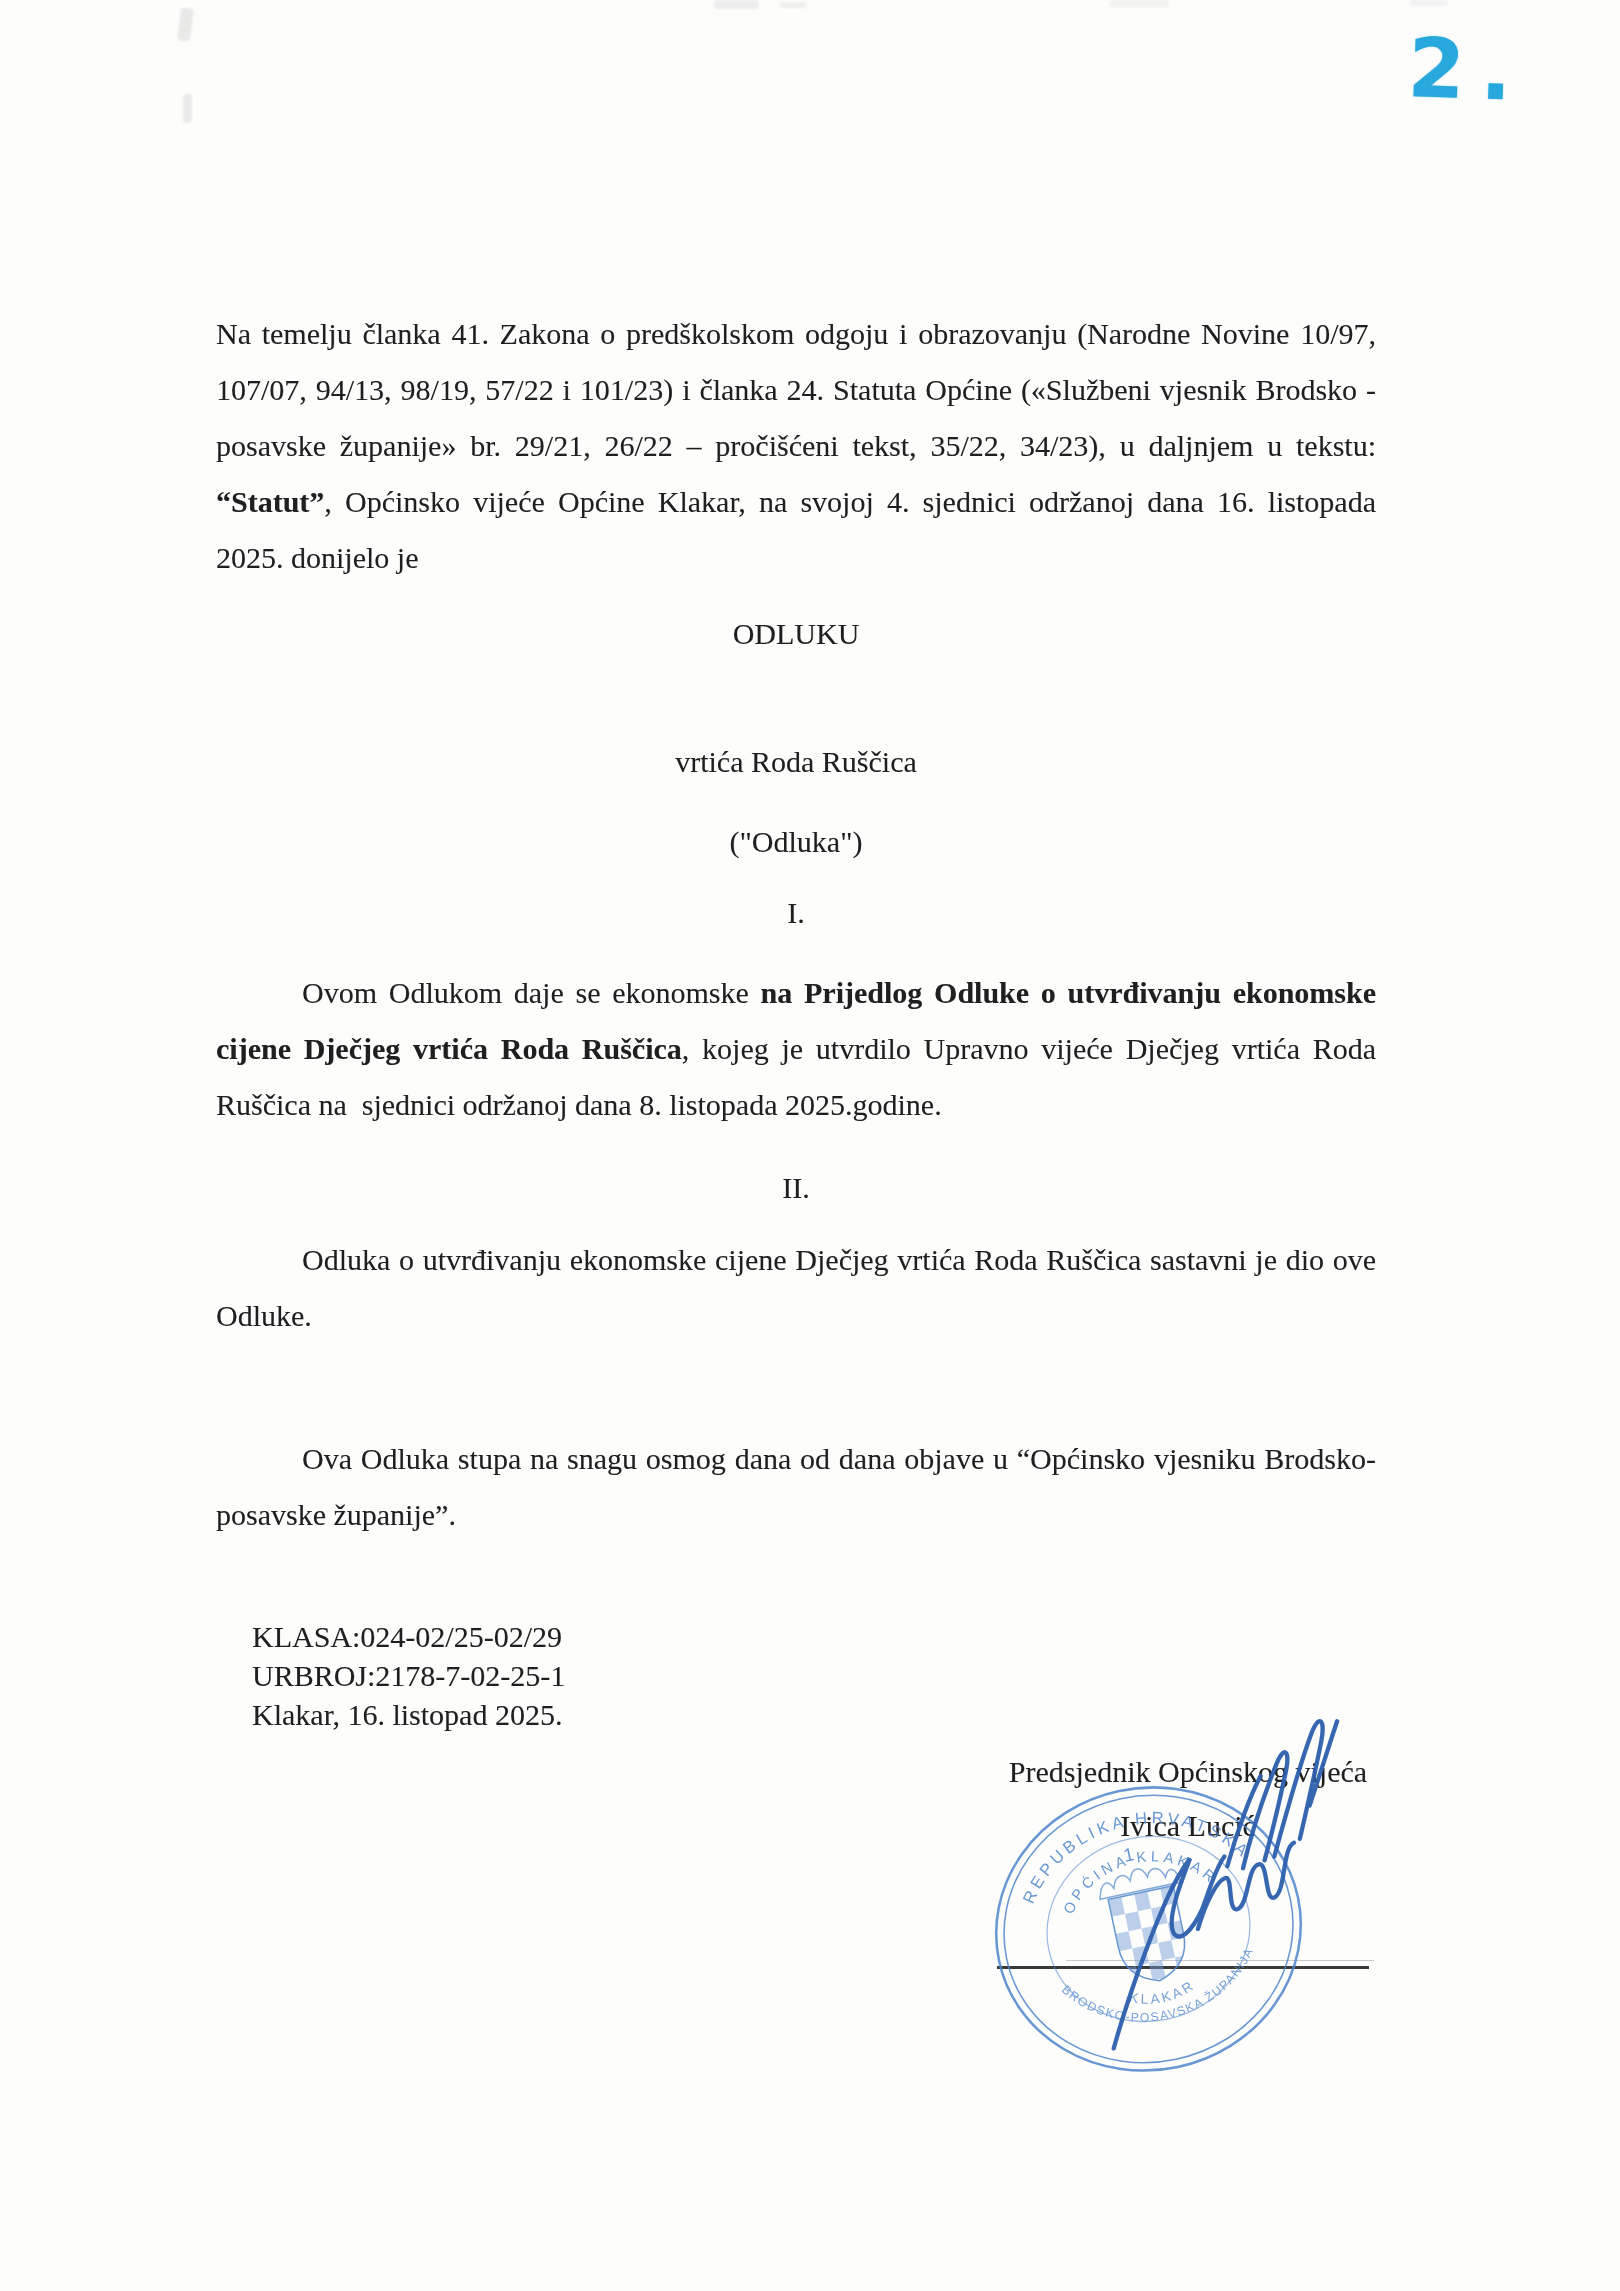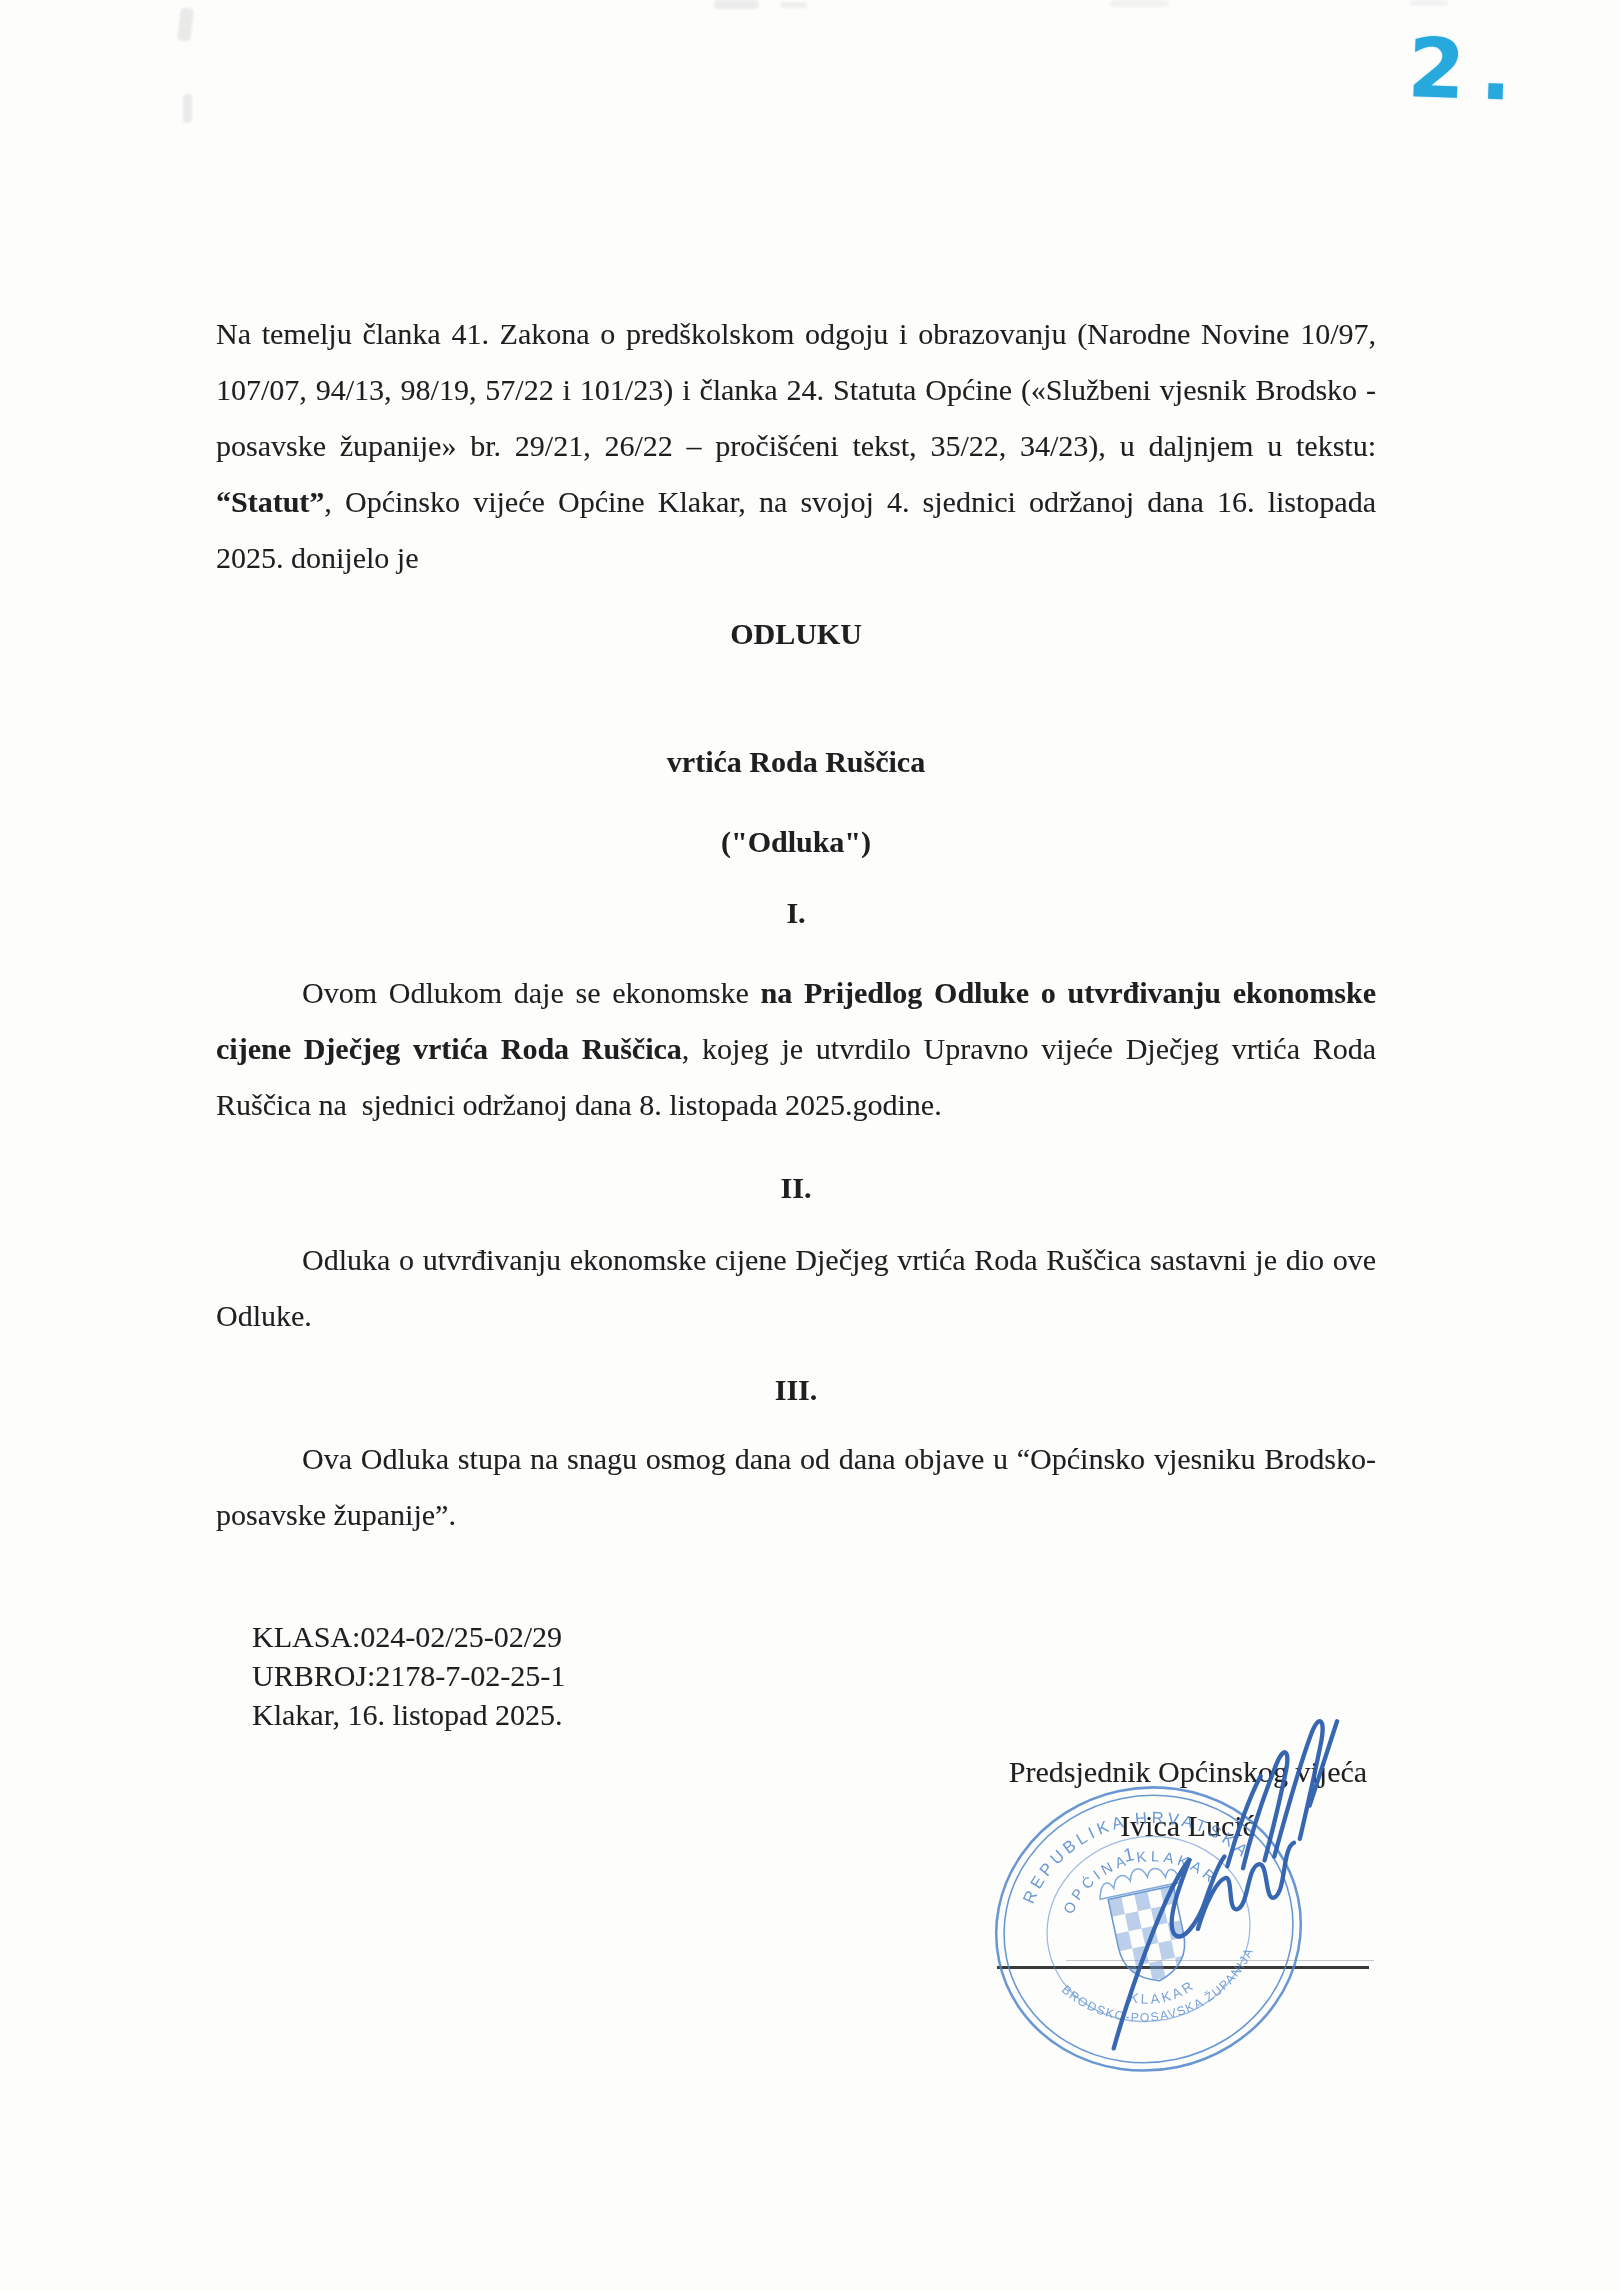--- a/index.html
+++ b/index.html
@@ -16,21 +16,21 @@
   .para{
     left:216px;width:1160px;
     font-size:30px;line-height:56px;
     text-align:justify;
     text-shadow:0.3px 0.3px 0.5px rgba(20,20,20,0.25);
   }
   .indent{text-indent:86px;}
   .centerline{
     left:216px;width:1160px;
     font-size:30px;line-height:56px;
-    text-align:center;font-weight:bold;
+    text-align:center;font-weight:normal;
     text-shadow:0.3px 0.3px 0.5px rgba(20,20,20,0.25);
   }
   .footerline{
     left:216px;width:784px;
     font-size:30px;line-height:39px;
     text-align:left;
     text-shadow:0.3px 0.3px 0.5px rgba(20,20,20,0.25);
     margin-left:36px;
   }
   .sigblock{
@@ -79,21 +79,20 @@
   <div class="abs centerline" style="top:606px;">ODLUKU</div>
   <div class="abs centerline" style="top:734px;">vrtića Roda Ruščica</div>
   <div class="abs centerline" style="top:814px;">("Odluka")</div>
 
   <div class="abs centerline" style="top:885px;">I.</div>
   <div class="abs para indent" style="top:965px;"><span>Ovom Odlukom daje se ekonomske </span><span style="font-weight: bold;">na Prijedlog Odluke o utvrđivanju ekonomske cijene Dječjeg vrtića Roda Ruščica</span><span>, kojeg je utvrdilo Upravno vijeće Dječjeg vrtića Roda Ruščica na&nbsp; sjednici održanoj dana 8. listopada 2025.godine.</span></div>
 
   <div class="abs centerline" style="top:1160px;">II.</div>
   <div class="abs para indent" style="top:1232px;"><span>Odluka o utvrđivanju ekonomske cijene Dječjeg vrtića Roda Ruščica sastavni je dio ove Odluke.</span></div>
 
-  <div class="abs centerline" style="top:1362px;">III.</div>
   <div class="abs para indent" style="top:1431px;"><span>Ova Odluka stupa na snagu osmog dana od dana objave u “Općinsko vjesniku Brodsko-posavske županije”.</span></div>
 
   <div class="abs footerline" style="top:1617px;">KLASA:024-02/25-02/29</div>
   <div class="abs footerline" style="top:1656px;">URBROJ:2178-7-02-25-1</div>
   <div class="abs footerline" style="top:1695px;">Klakar, 16. listopad 2025.</div>
 
   <div class="abs sigblock" style="top:1752px;">Predsjednik Općinskog vijeća</div>
   <div class="abs sigblock" style="top:1806px;">Ivica Lucić</div>
   <div class="abs sig-line-light"></div>
   <div class="abs sig-line-dark"></div>

